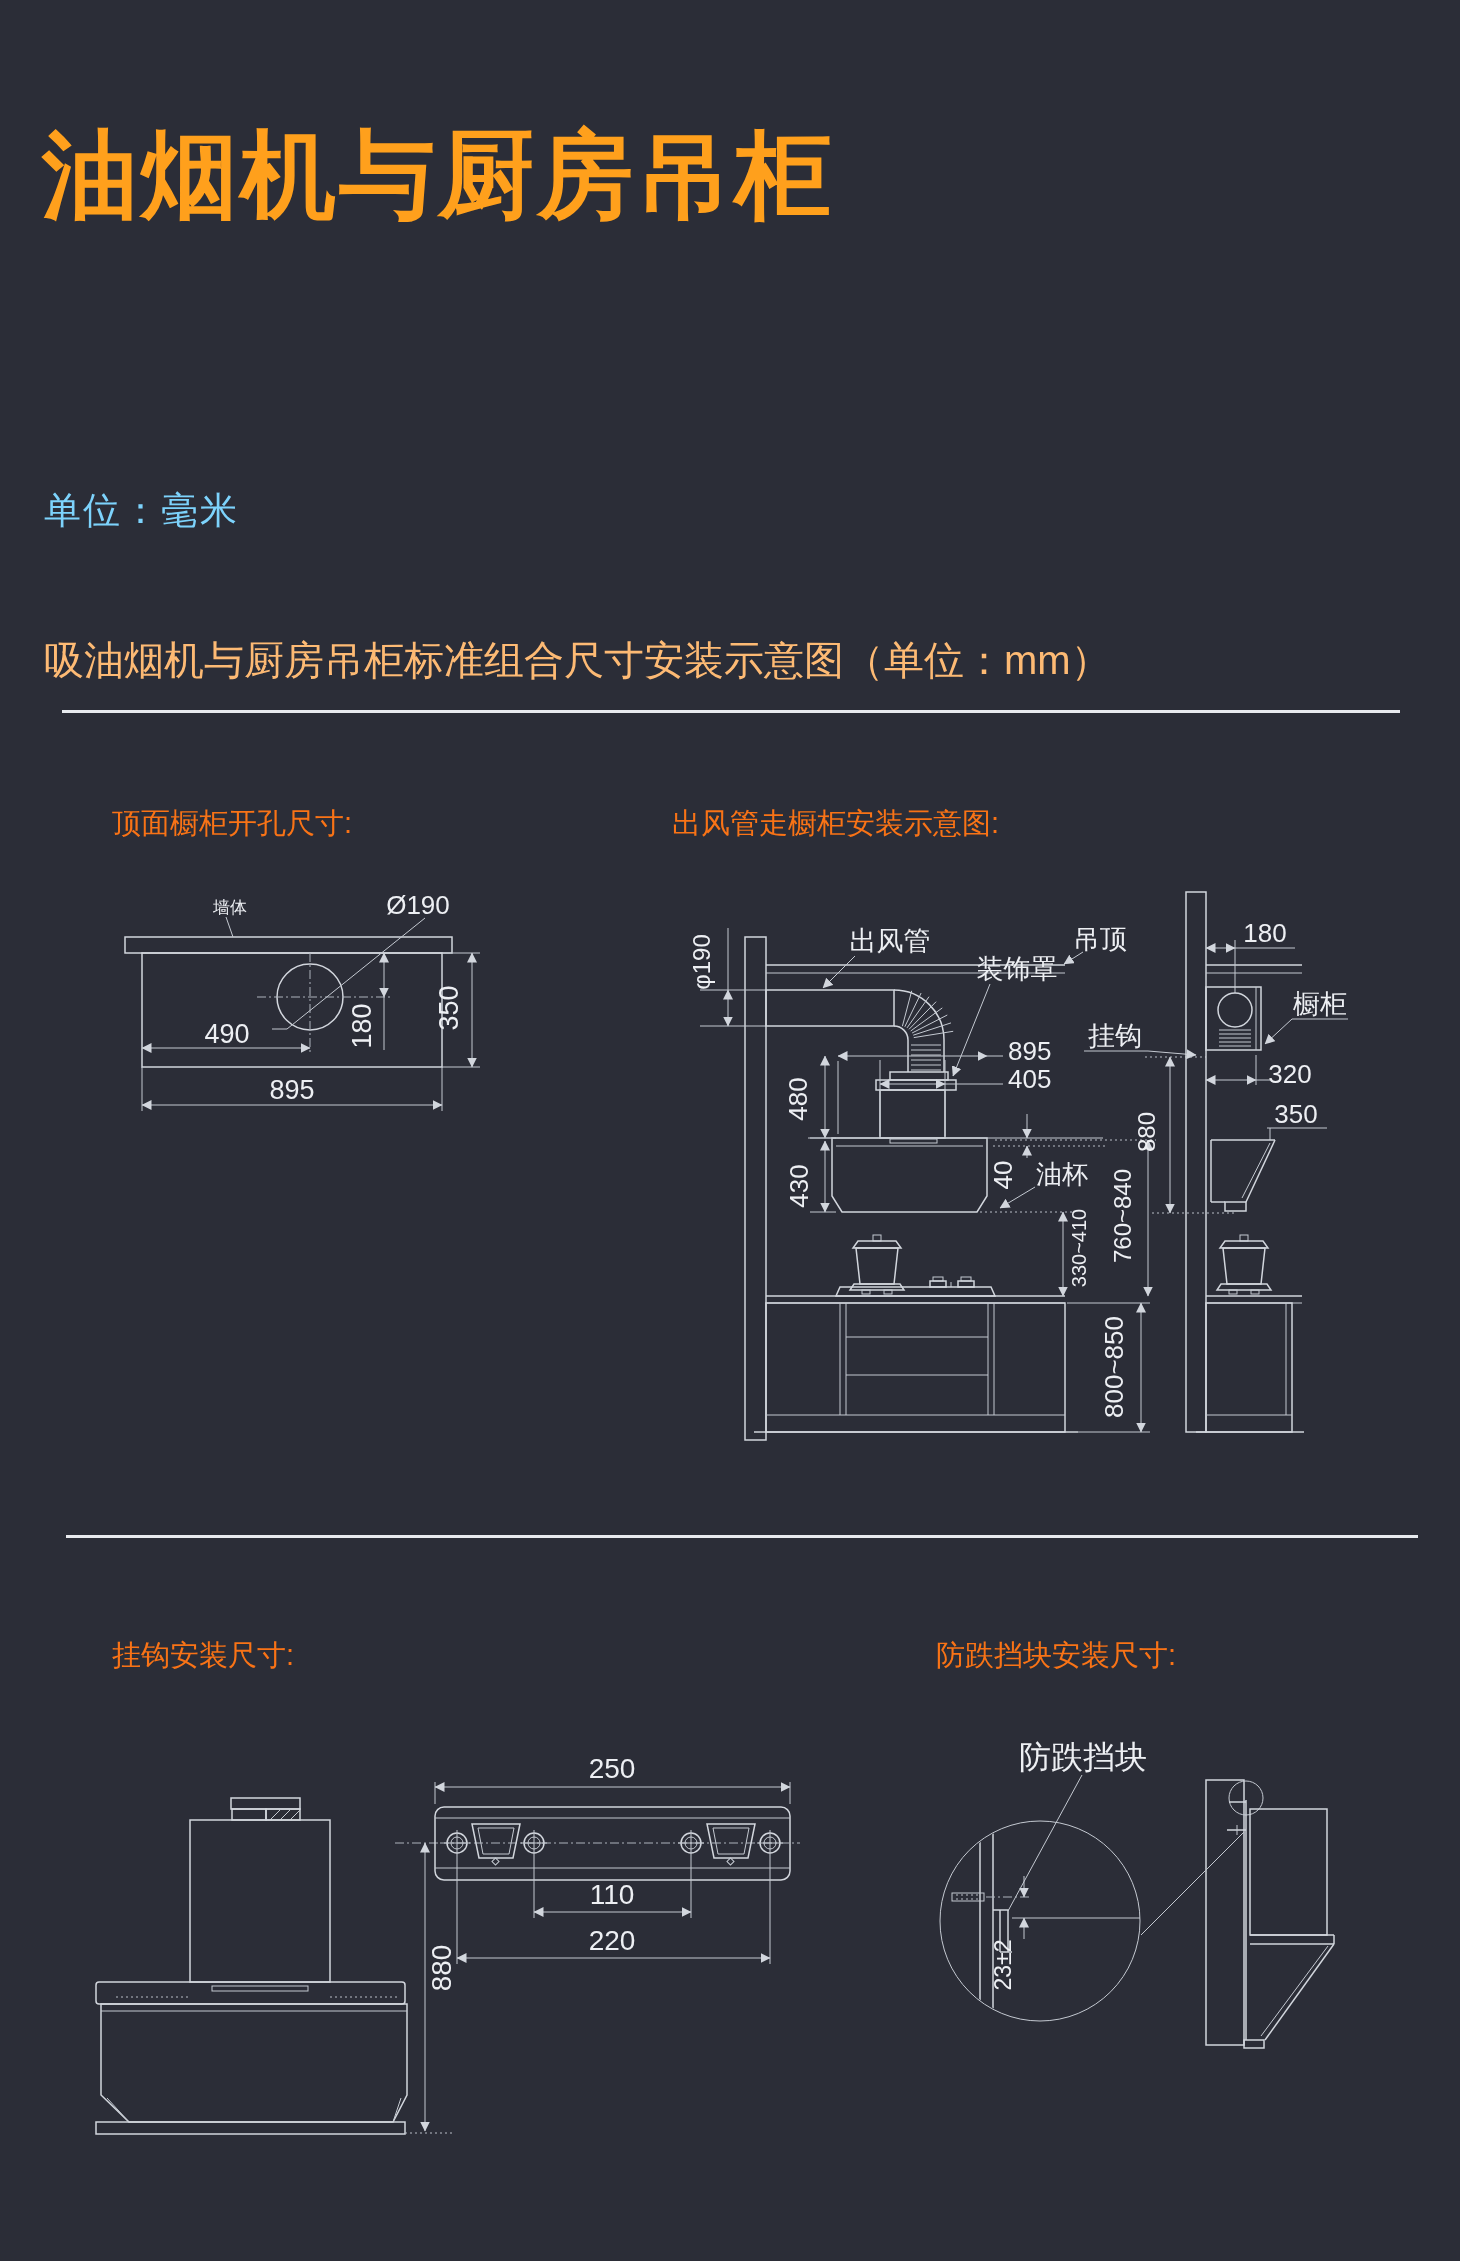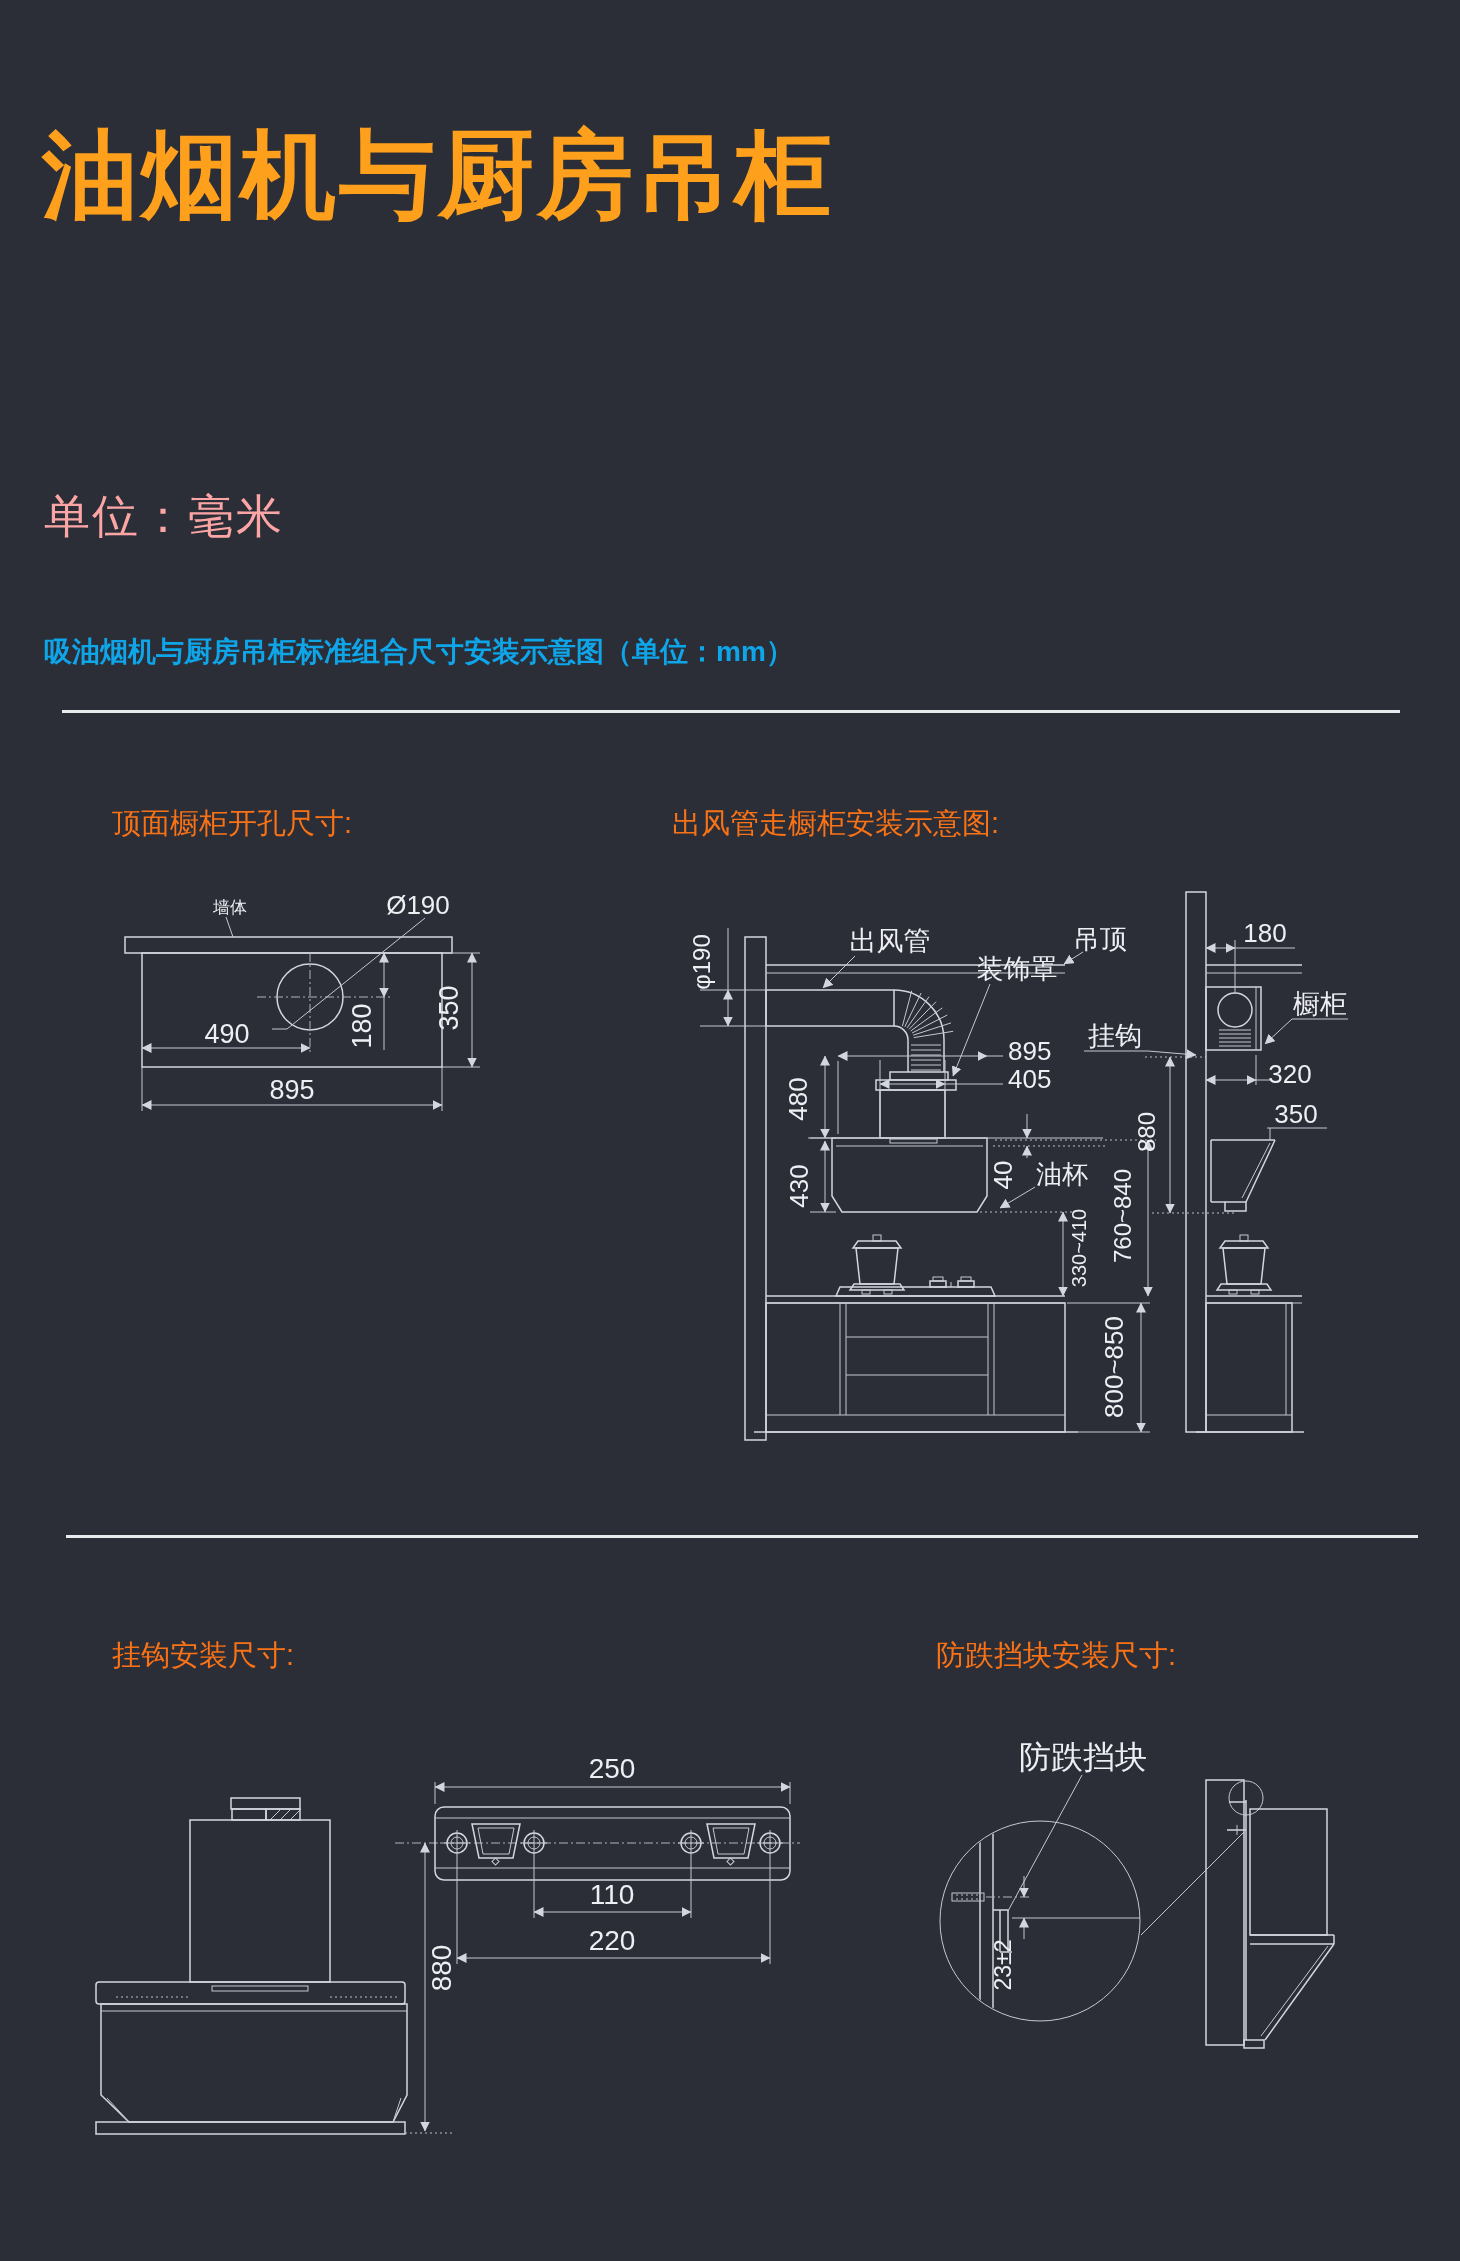--- a/index.html
+++ b/index.html
@@ -1,21 +1,21 @@
 <!DOCTYPE html>
 <html><head>
 <meta charset="utf-8">
 <style>
   html,body{margin:0;padding:0;background:#2b2d37;}
   .canvas{position:relative;width:1460px;height:2261px;background:#2b2d37;overflow:hidden;
           font-family:"Liberation Sans",sans-serif;}
   .t{position:absolute;white-space:nowrap;text-align:right;}
   .title{color:#ffa01c;font-size:96px;font-weight:700;letter-spacing:3px;}
-  .unit{color:#fca5a5;font-size:46px;font-weight:500;letter-spacing:2px;}
-  .section{color:#0ea5e9;font-size:28px;font-weight:700;}
+  .unit{color:#7dd3fc;font-size:37px;font-weight:500;letter-spacing:2px;}
+  .section{color:#fdba74;font-size:40px;font-weight:400;}
   .sub{color:#f97316;font-size:29px;font-weight:400;}
   .divider{position:absolute;height:3px;background:#e8eaee;}
   svg{position:absolute;overflow:visible;}
   svg text{fill:#edeff3;font-family:"Liberation Sans",sans-serif;}
   .ol{stroke:#d2d6dd;stroke-width:1.5;fill:none;}          
   .tl{stroke:#c4c9d1;stroke-width:1;fill:none;}            
   .cl{stroke:#aeb4bd;stroke-width:1;fill:none;stroke-dasharray:9 3 2 3;} 
   .dt{stroke:#b9bec7;stroke-width:1;fill:none;stroke-dasharray:2 3;}     
 </style>
 </head>

